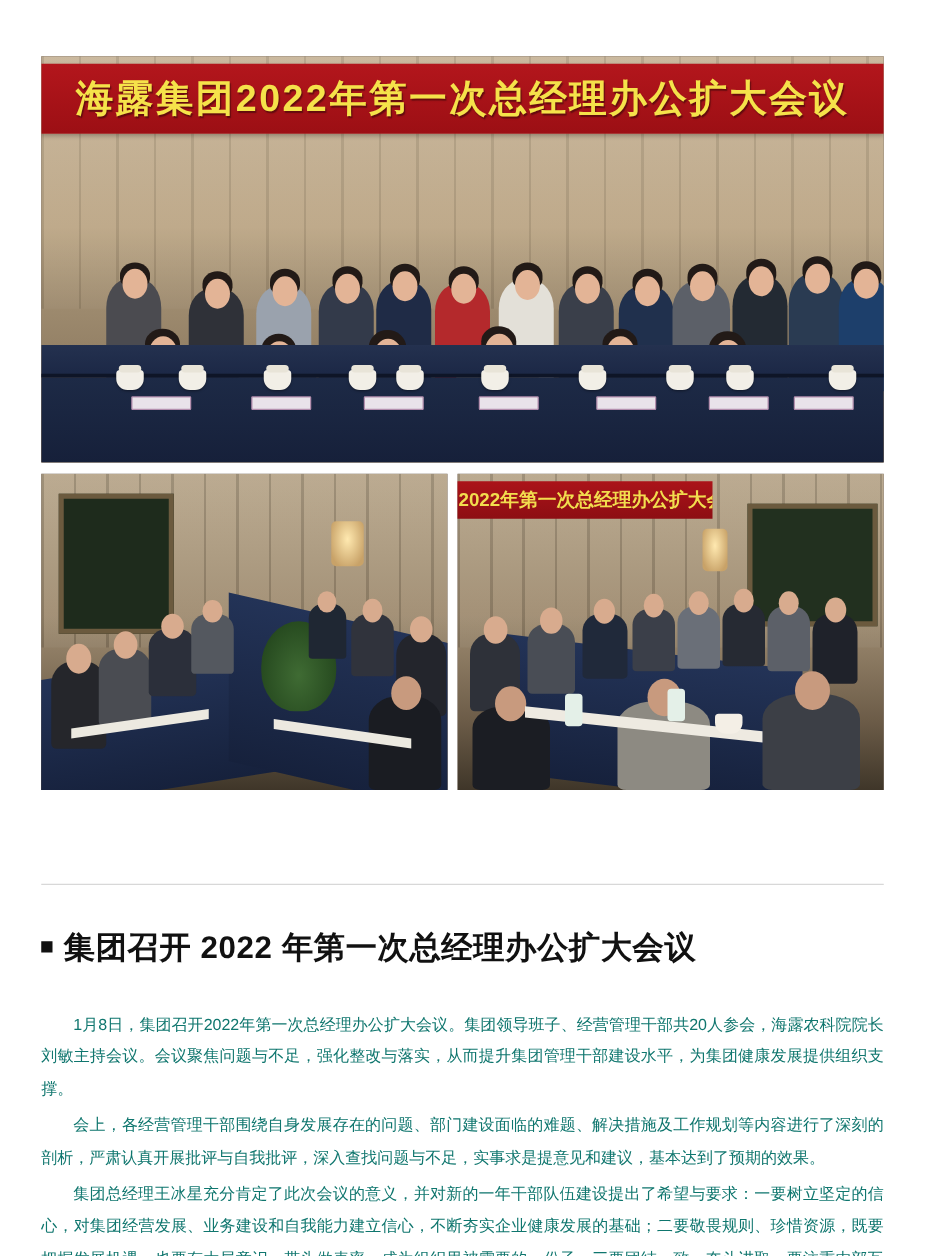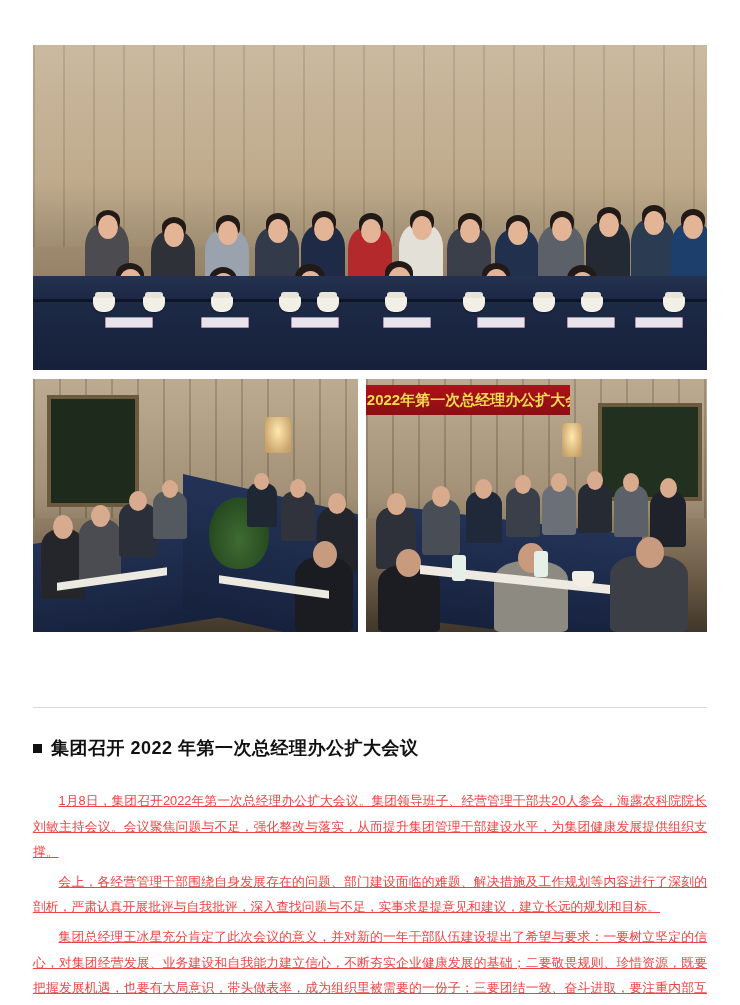--- a/index.html
+++ b/index.html
@@ -236,44 +236,46 @@
     margin-bottom: 16px;
   }
   .bullet {
     width: 9px;
     height: 9px;
     background: #111;
     margin-right: 9px;
     flex: 0 0 auto;
   }
   .headline {
-    font-size: 18px;
+    font-size: 25px;
     font-weight: bold;
     color: #111;
     letter-spacing: 0.5px;
   }
   .para {
     font-size: 12.8px;
     line-height: 2.0;
-    color: #ef4444;
+    color: #0f766e;
     text-align: justify;
     text-indent: 2em;
     margin: 0 0 4px 0;
-    text-decoration: underline;
   }
 </style>
 </head>
 <body>
 
 <div class="page">
 
   <div class="hero">
     <div class="wall"></div>
     <div class="wallpanels"></div>
 
+    <div class="banner">
+      <span class="banner-text">海露集团2022年第一次总经理办公扩大会议</span>
+    </div>
 
     <div>
       <div class="person" style="left:52px;  top:178px; width:44px; height:90px; background:#4b4b50;"></div>
       <div class="hair" style="left:63px;  top:165px; width:24px; height:20px;"></div>
       <div class="head" style="left:65px;  top:170px; width:20px; height:24px;"></div>
 
       <div class="person" style="left:118px; top:186px; width:44px; height:82px; background:#2f3138;"></div>
       <div class="hair" style="left:129px; top:172px; width:24px; height:20px;"></div>
       <div class="head" style="left:131px; top:178px; width:20px; height:24px;"></div>
 
@@ -457,17 +459,17 @@
 
 
   <div class="rule"></div>
 
   <div class="article">
     <div class="headline-row">
       <span class="bullet"></span>
       <h1 class="headline">集团召开 2022 年第一次总经理办公扩大会议</h1>
     </div>
     <p class="para">1月8日，集团召开2022年第一次总经理办公扩大会议。集团领导班子、经营管理干部共20人参会，海露农科院院长刘敏主持会议。会议聚焦问题与不足，强化整改与落实，从而提升集团管理干部建设水平，为集团健康发展提供组织支撑。</p>
-    <p class="para">会上，各经营管理干部围绕自身发展存在的问题、部门建设面临的难题、解决措施及工作规划等内容进行了深刻的剖析，严肃认真开展批评与自我批评，深入查找问题与不足，实事求是提意见和建议，建立长远的规划和目标。</p>
+    <p class="para">会上，各经营管理干部围绕自身发展存在的问题、部门建设面临的难题、解决措施及工作规划等内容进行了深刻的剖析，严肃认真开展批评与自我批评，深入查找问题与不足，实事求是提意见和建议，基本达到了预期的效果。</p>
     <p class="para">集团总经理王冰星充分肯定了此次会议的意义，并对新的一年干部队伍建设提出了希望与要求：一要树立坚定的信心，对集团经营发展、业务建设和自我能力建立信心，不断夯实企业健康发展的基础；二要敬畏规则、珍惜资源，既要把握发展机遇，也要有大局意识，带头做表率，成为组织里被需要的一份子；三要团结一致、奋斗进取，要注重内部互相补位，加强理解和协调，建立长远的规划和目标，实现个人价值提升与企业发展的更深度融合。</p>
   </div>
 
 </div>
 
 </body></html>

